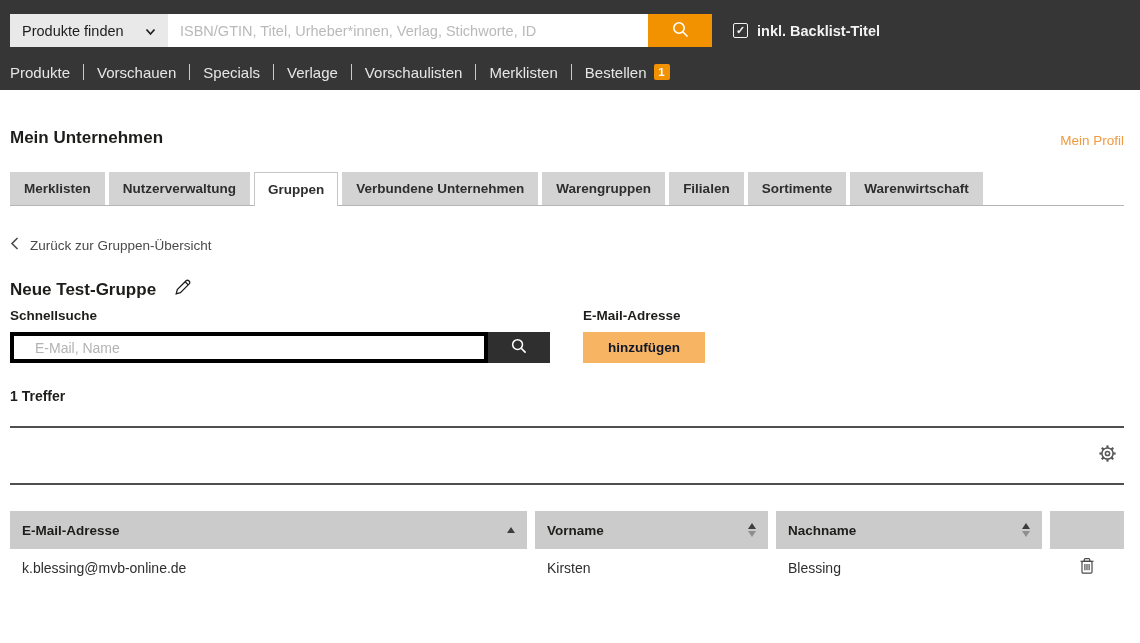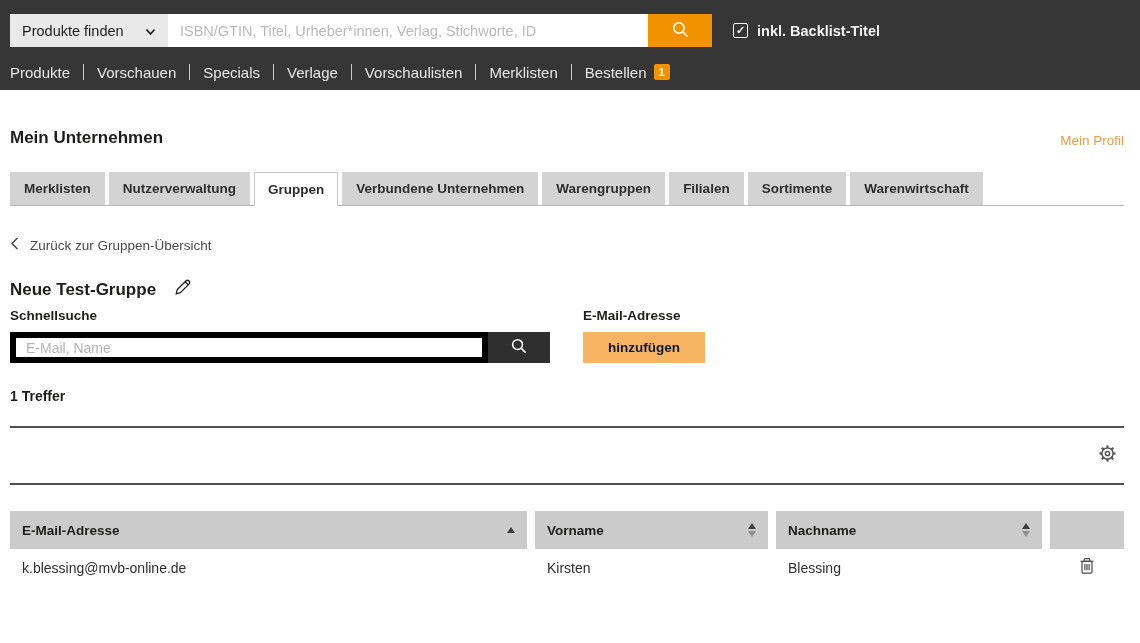--- a/index.html
+++ b/index.html
@@ -51,21 +51,21 @@
   .pencil-btn { cursor:pointer; display:flex; align-items:center; }
 
   .section-title { margin-top:35px; font-size:14px; font-weight:700; }
 
   .form-row { display:flex; margin-top:6px; }
   .form-group { display:flex; flex-direction:column; }
   .fg-left  { width:540px; margin-right:33px; }
   .fg-right { width:541px; }
   .field-label { font-size:13.5px; font-weight:700; margin-bottom:9px; }
   .input-wrap { display:flex; height:31px; }
-  .text-input { flex:1; border:6px solid #000000; outline:none; padding:0 10px;
+  .text-input { flex:1; border:4px solid #000000; outline:none; padding:0 21px;
     font-size:14px; font-family:inherit; color:#333; min-width:0; }
   .text-input::placeholder { color:#b3b3b3; }
   .dark-search-btn { width:62px; background:#2f2f2f; border:none; display:flex;
     align-items:center; justify-content:center; cursor:pointer; }
   .add-btn { width:122px; background:#f7b564; border:none; color:#0f172a;
     font-size:13.5px; font-weight:700; font-family:inherit; cursor:pointer; }
 
   .results { margin-top:25px; font-size:14px; font-weight:700; }
 
   .divider { border-top:2px solid #4f4f4f; margin-top:22px; }

